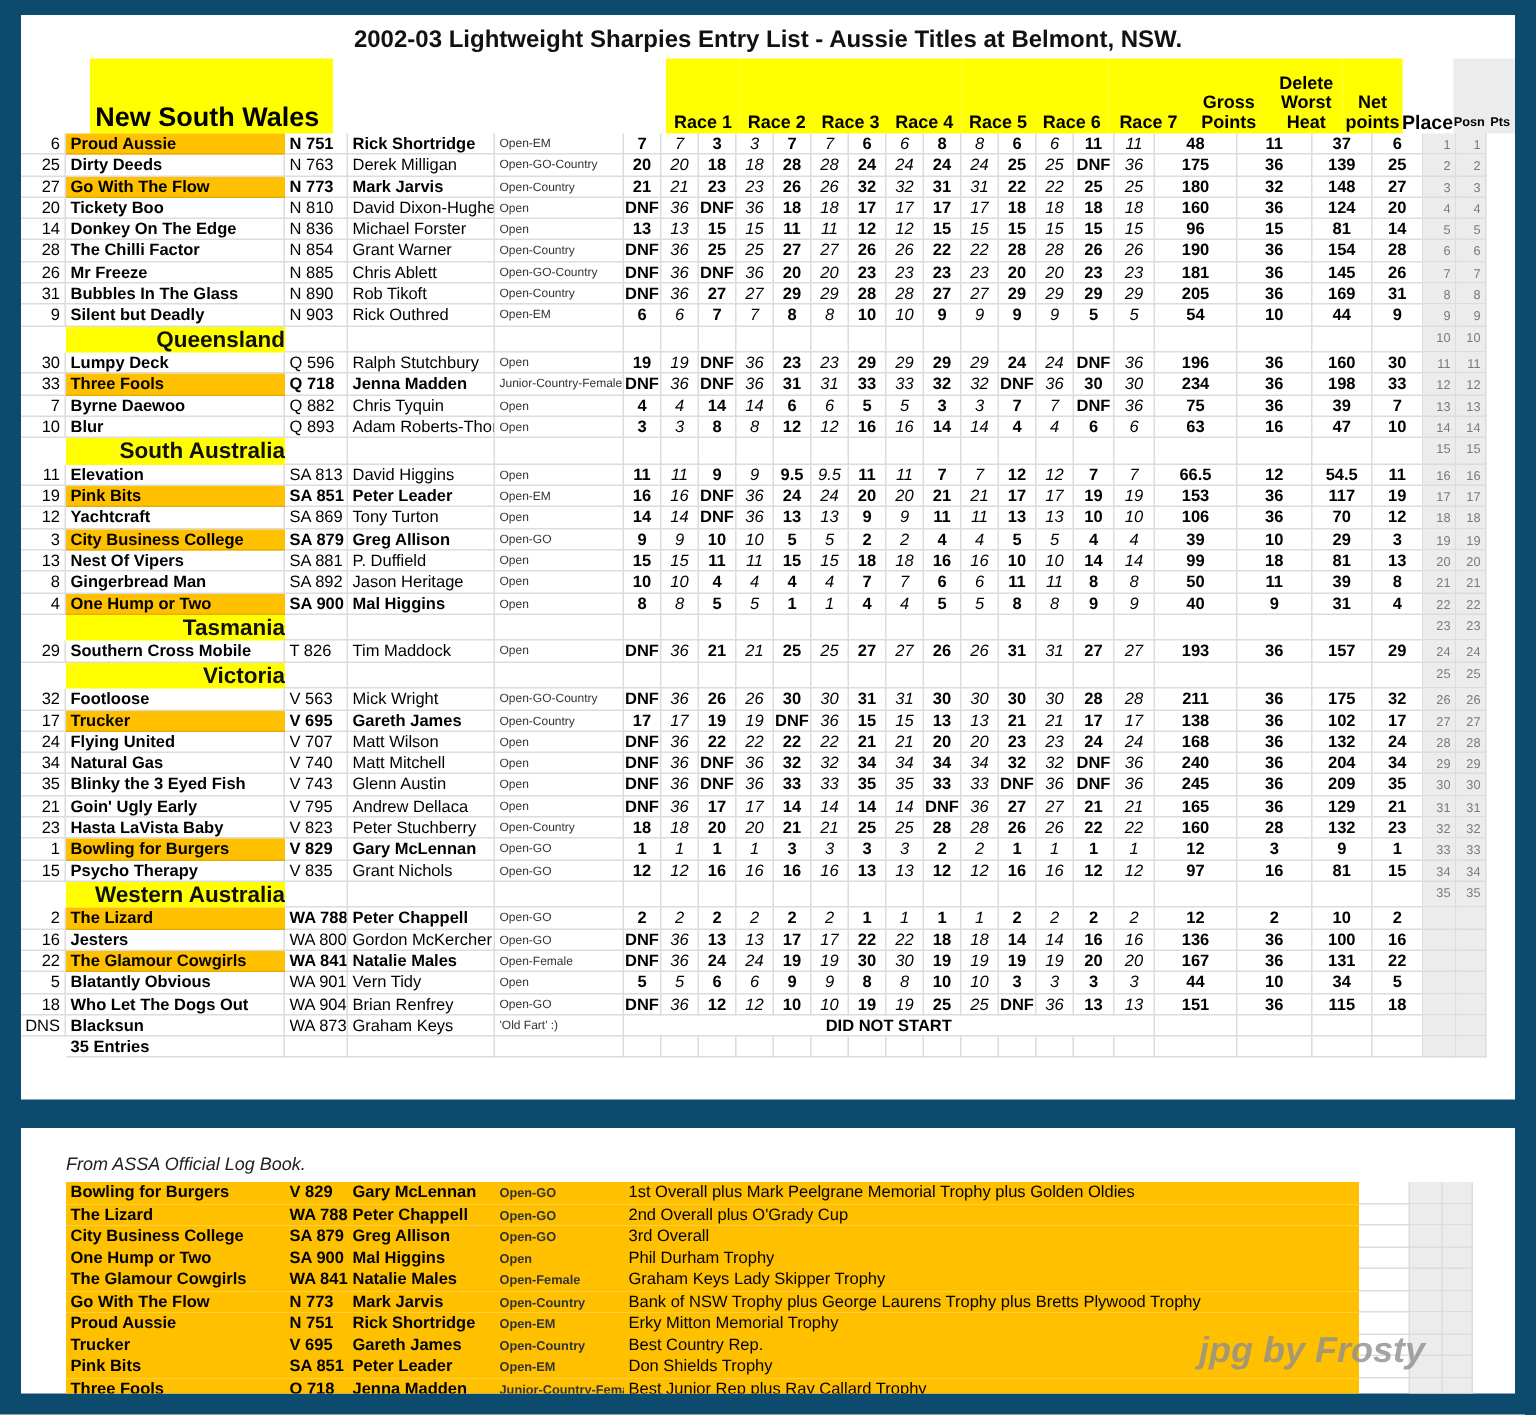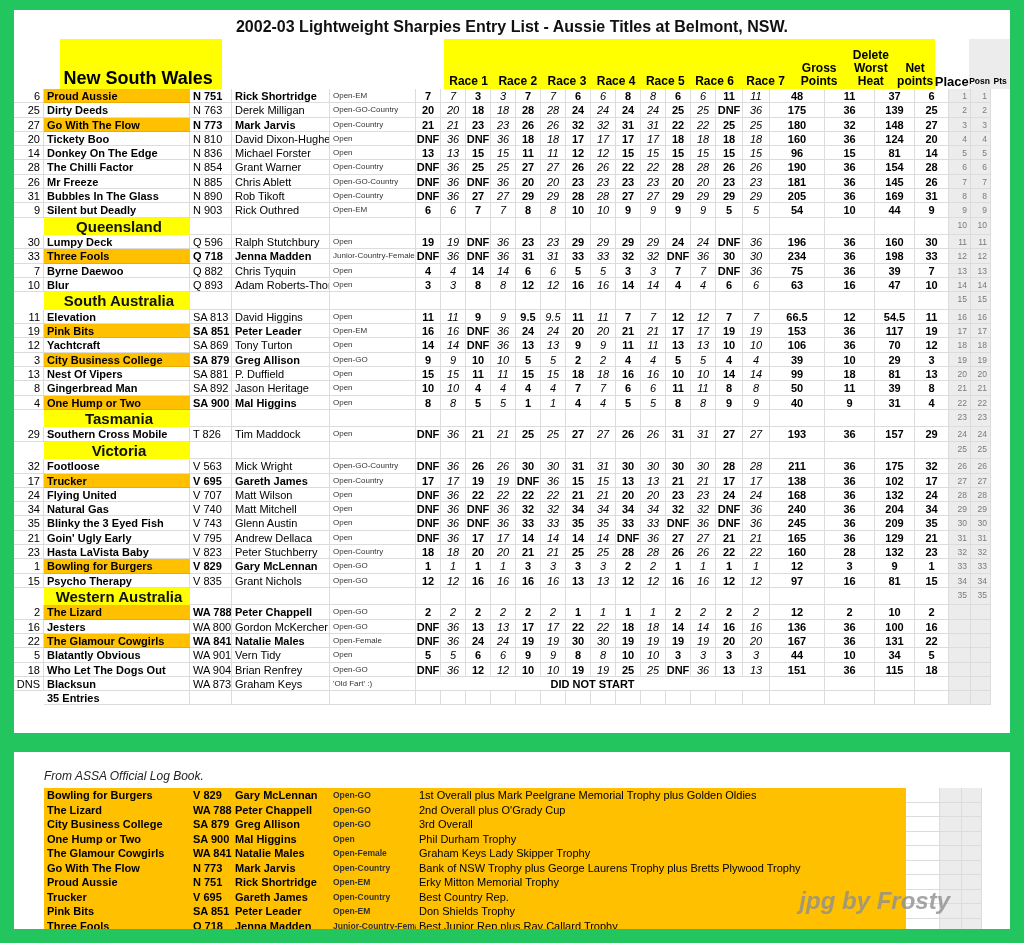--- a/index.html
+++ b/index.html
@@ -1,17 +1,17 @@
 <!DOCTYPE html>
 <html><head>
 <meta charset="utf-8">
 <style>
   html,body{margin:0;padding:0;}
   body{width:1024px;height:943px;font-family:"Liberation Sans","DejaVu Sans",sans-serif;background:#fff;}
-  .frame{position:relative;width:1024px;height:943px;background:#22c55e;overflow:hidden;}
+  .frame{position:relative;width:1024px;height:943px;background:#0c4a6e;overflow:hidden;}
   .panel{position:absolute;left:14px;width:996px;background:#fff;overflow:hidden;}
   .panel.main{top:10px;height:723px;}
   .panel.bottom{top:752px;height:177px;}
   .title{padding-top:5px;height:24px;line-height:24px;text-align:center;font-size:16px;font-weight:bold;color:#111;}
   .subtitle{height:15px;line-height:14px;text-align:center;font-size:12px;font-weight:bold;font-style:italic;color:#1A9FD9;}
   .row,.shead,.hdr-band,.trow,.note-row{display:flex;align-items:stretch;}
   .row{height:14.3px;font-size:11px;line-height:14px;}
   .shead{height:17.5px;}
   .cell{box-sizing:border-box;border-right:1px solid #DCDCDC;border-bottom:1px solid #DCDCDC;overflow:hidden;white-space:nowrap;text-align:center;}
   .nob{border:none;}
@@ -30,21 +30,21 @@
   .c-posn{width:22px;}
   .c-pts{width:20px;}
   .c-dns{width:354px;font-weight:bold;}
   .gray{background:#ECECEC;}
   .posn{font-size:8.5px;color:#7A7A7A;text-align:right;padding-right:3px;line-height:14px;}
   .b{font-weight:bold;}
   .i{font-style:italic;}
   .hl{background:#FFC000;border-right:none;border-bottom:1px solid #E7AE00;}
   .boat{font-weight:bold;}
   .yellow{background:#FFFF00;border:none;}
-  .sname{font-size:15px;font-weight:bold;line-height:17px;text-align:center;padding-left:4px;color:#111;}
+  .sname{font-size:15px;font-weight:bold;line-height:17px;text-align:right;padding-left:4px;color:#111;}
   
   .hdr-band{height:50px;}
   .hcell{box-sizing:border-box;display:flex;align-items:flex-end;justify-content:center;text-align:center;font-weight:bold;white-space:pre-line;font-size:12px;line-height:13px;padding-bottom:1px;}
   .hcell.left{justify-content:flex-start;}
   .nsw{font-size:18px;line-height:19px;padding-left:4px;}
   .hplace{font-size:13px;}
   .hsmall{font-size:8.5px;}
   
   .note-row{height:20px;padding-top:16px;}
   .note{margin-left:30px;font-size:12px;font-style:italic;color:#222;line-height:16px;}

